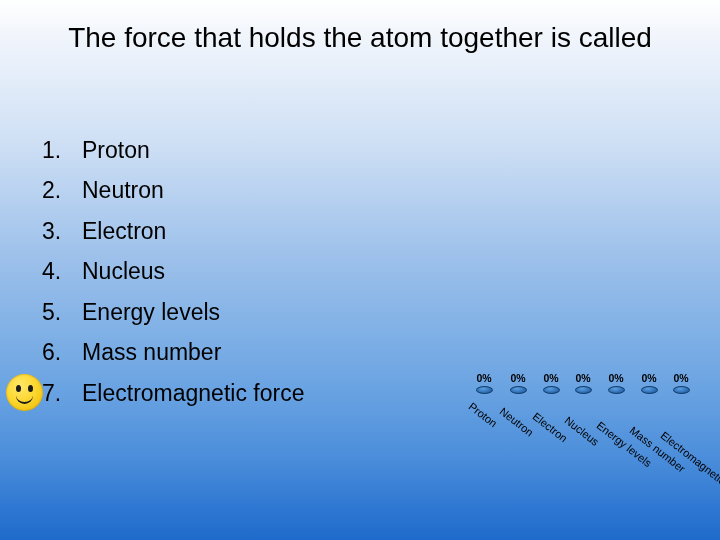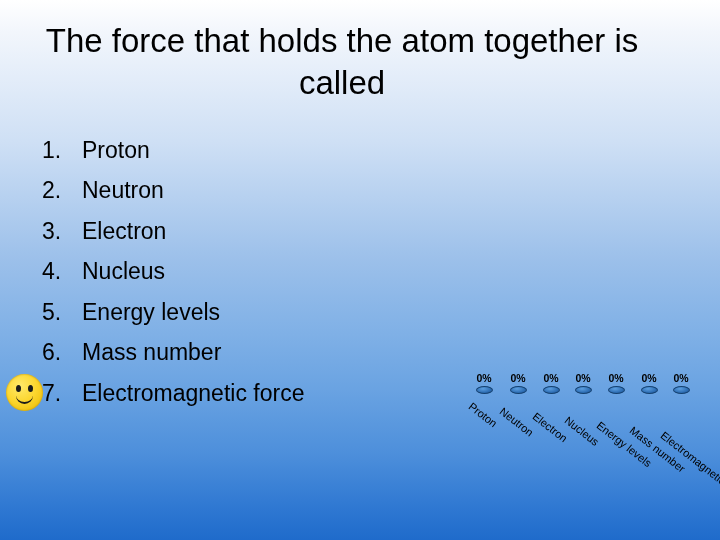--- a/index.html
+++ b/index.html
@@ -23,25 +23,25 @@
         #9cc0ea 48%,
         #7fb0e6 62%,
         #6aa3e2 72%,
         #4d8fdb 84%,
         #2f78d2 94%,
         #1f6bcb 100%);
     overflow: hidden;
   }
   .title {
     position: absolute;
-    left: 22px;
+    left: 40px;
     top: 20px;
     width: 640px;
     text-align: center;
-    font-size: 33px;
+    font-size: 28px;
     line-height: 1.28;
     color: #000000;
     font-family: "Liberation Sans", sans-serif;
   }
   .answers {
     position: absolute;
     left: 38px;
     top: 130px;
     width: 420px;
   }

